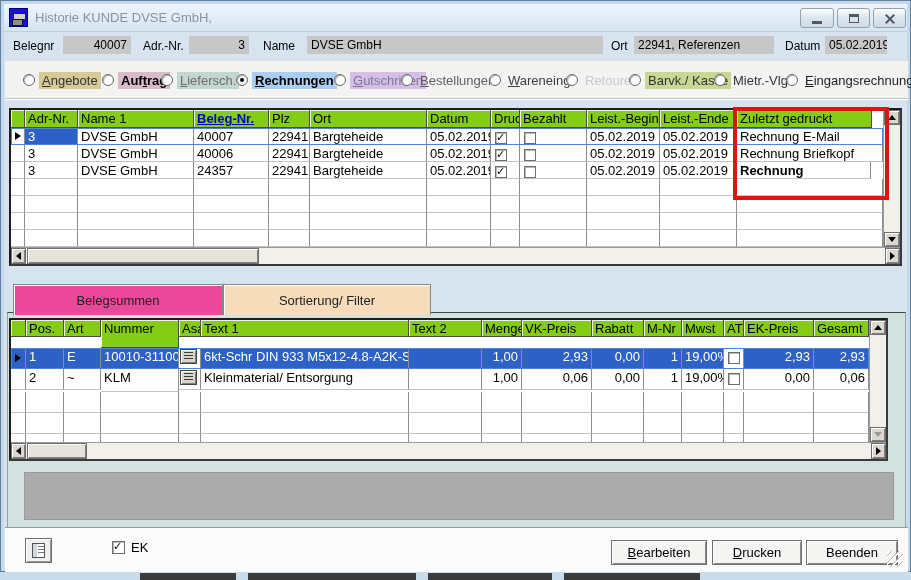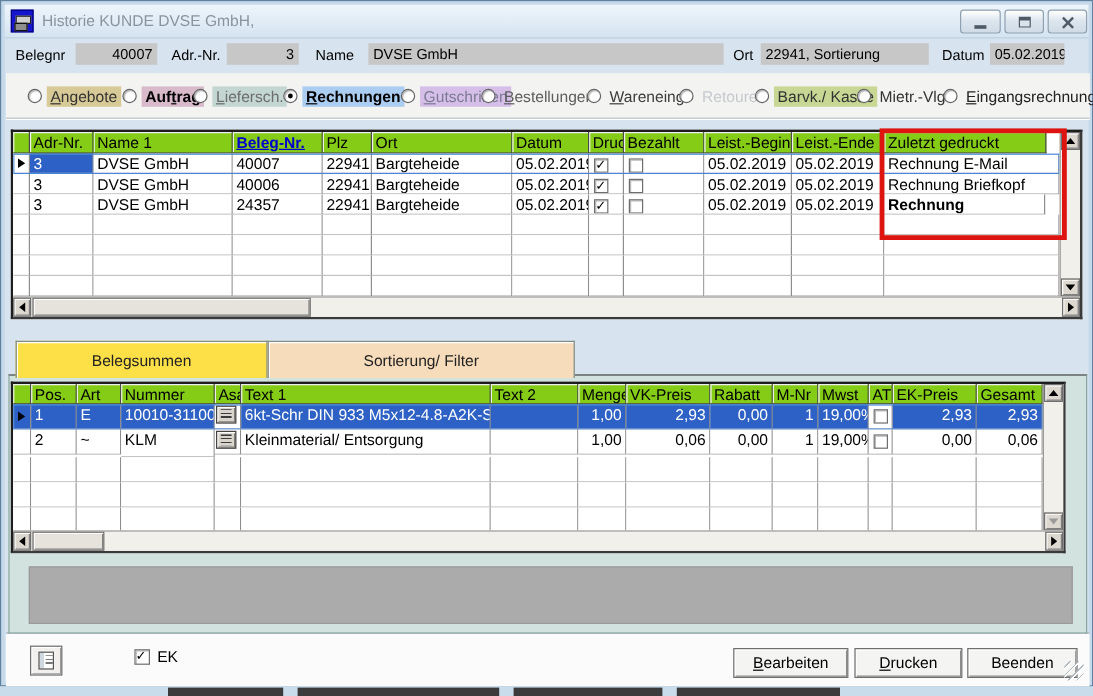--- a/index.html
+++ b/index.html
@@ -134,21 +134,21 @@
     </div>
 
   <div id="header-fields">
       <div class="hf-label" style="left: 12px;">Belegnr</div>
       <div class="hf-field r" style="left: 62px; width: 68px;">40007</div>
       <div class="hf-label" style="left: 142px;">Adr.-Nr.</div>
       <div class="hf-field r" style="left: 188px; width: 60px;">3</div>
       <div class="hf-label" style="left: 262px;">Name</div>
       <div class="hf-field" style="left: 306px; width: 296px;">DVSE GmbH</div>
       <div class="hf-label" style="left: 610px;">Ort</div>
-      <div class="hf-field" style="left: 633px; width: 140px;">22941, Sortierung</div>
+      <div class="hf-field" style="left: 633px; width: 140px;">22941, Referenzen</div>
       <div class="hf-label" style="left: 784px;">Datum</div>
       <div class="hf-field" style="left: 824px; width: 62px;">05.02.2019</div>
     </div>
 
   <div class="doc-row" id="doc-row">
       <div class="dt-item" style="left: 18px;">
         <div class="radio"></div>
         <span class="dt-label" style="background: rgb(215, 202, 150); color: rgb(51, 51, 51);"><u>A</u>ngebote</span>
       </div>
       <div class="dt-item" style="left: 97px;">
@@ -325,35 +325,35 @@
       <div class="sb-thumb" style="left:16px;width:232px;"></div>
       <div class="sb-btn h" style="right:0;">
           <div class="tri-rightg"></div>
         </div>
     </div>
   </div>
 
   <div class="red-box"></div>
 
   <div class="tabs" id="tabs">
-      <div class="tab" style="width: 210px; background: #fde047;">Belegsummen</div>
-      <div class="tab" style="width: 256px; background: rgb(247, 220, 187);">Sortierung/ Filter</div>
+      <div class="tab" style="width: 210px; background: #ec4899;">Belegsummen</div>
+      <div class="tab" style="width: 208px; background: rgb(247, 220, 187);">Sortierung/ Filter</div>
     </div>
 
   <div class="tab-content">
     <div class="gray-panel"></div>
   </div>
 
   <div class="grid" id="grid2" style="left:8px; top:317px; width:879px; height:143px; z-index:7;">
     <div class="g-main" id="g2main">
         <div class="g-head">
           <div class="g-hcell" style="width: 15px; height: 17px;"></div>
           <div class="g-hcell" style="width: 38px; height: 17px;">Pos.</div>
           <div class="g-hcell" style="width: 37px; height: 17px;">Art</div>
-          <div class="g-hcell" style="width: 78px; height: 17px;">Nummer</div>
+          <div class="g-hcell" style="width: 78px; height: 28px;">Nummer</div>
           <div class="g-hcell" style="width: 22px; height: 17px;">Asa</div>
           <div class="g-hcell" style="width: 208px; height: 17px;">Text 1</div>
           <div class="g-hcell" style="width: 73px; height: 17px;">Text 2</div>
           <div class="g-hcell" style="width: 40px; height: 17px;">Menge</div>
           <div class="g-hcell" style="width: 70px; height: 17px;">VK-Preis</div>
           <div class="g-hcell" style="width: 52px; height: 17px;">Rabatt</div>
           <div class="g-hcell" style="width: 38px; height: 17px;">M-Nr</div>
           <div class="g-hcell" style="width: 42px; height: 17px;">Mwst</div>
           <div class="g-hcell" style="width: 20px; height: 17px;">AT</div>
           <div class="g-hcell" style="width: 70px; height: 17px;">EK-Preis</div>

